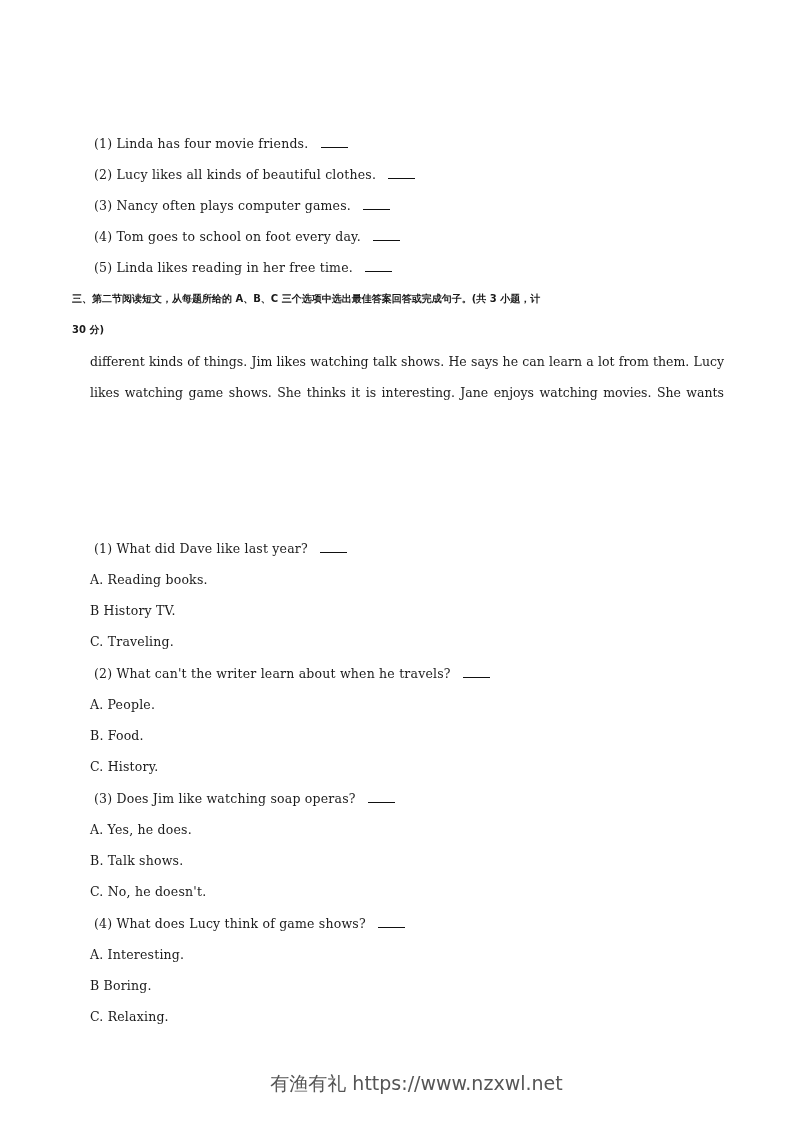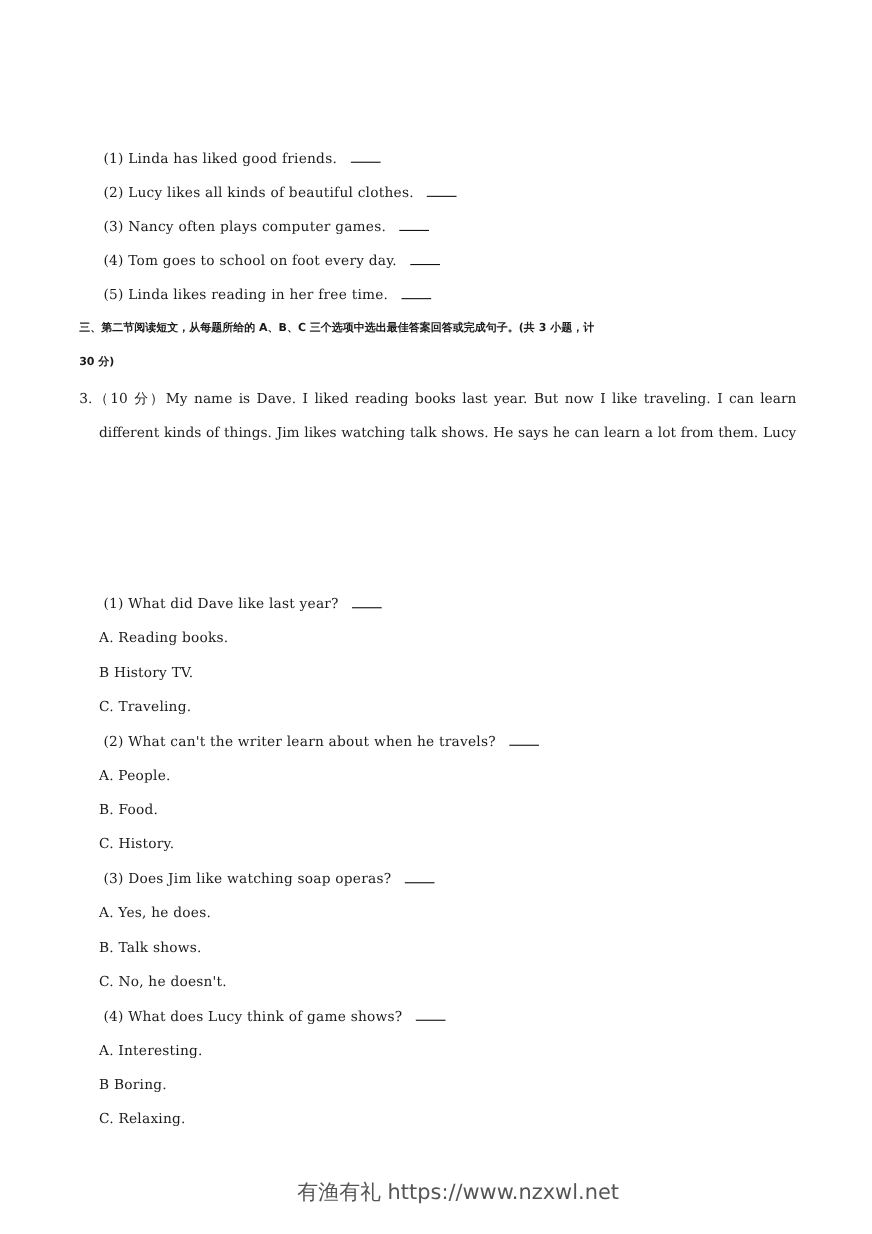--- a/index.html
+++ b/index.html
@@ -14,21 +14,21 @@
   .para .cont.last { text-align-last: left; }
   .footer { position: absolute; left: 0; width: 793px; top: 1071px; text-align: center;
             font-family: "DejaVu Sans", "Liberation Sans", sans-serif; font-size: 19px; color: #555; margin-left: 20px; }
 </style>
 </head>
 <body>
 
 <div>
   <div class="line" style="left:94px; top:136px;">
     <span>(1)</span>
-    <span>Linda has liked good friends.</span>
+    <span>Linda has four movie friends.</span>
     <span class="blank"></span>
   </div>
   <div class="line" style="left:94px; top:167px;">
     <span>(2)</span>
     <span>Lucy likes all kinds of beautiful clothes.</span>
     <span class="blank"></span>
   </div>
   <div class="line" style="left:94px; top:198px;">
     <span>(3)</span>
     <span>Nancy often plays computer games.</span>
@@ -43,22 +43,22 @@
     <span>(5)</span>
     <span>Linda likes reading in her free time.</span>
     <span class="blank"></span>
   </div>
 </div>
 
 <div class="section" style="top:291px;">三、第二节阅读短文，从每题所给的 A、B、C 三个选项中选出最佳答案回答或完成句子。(共 3 小题，计</div>
 <div class="section" style="top:322px;">30 分)</div>
 
 <div class="para" style="top:346px;">
-  <span class="first">3.（10 分）My name is Dave. I liked reading books last year. But now I like traveling. I can learn</span>
   <span class="cont">different kinds of things. Jim likes watching talk shows. He says he can learn a lot from them. Lucy</span>
+  <span class="cont">likes watching game shows. She thinks it is interesting. Jane enjoys watching movies. She wants</span>
 </div>
 
 <div class="line" style="left:94px; top:541px;">
   <span>(1)</span>
   <span>What did Dave like last year?</span>
   <span class="blank"></span>
 </div>
 <div class="line" style="left:90px; top:572px;">A. Reading books.</div>
 <div class="line" style="left:90px; top:603px;">B History TV.</div>
 <div class="line" style="left:90px; top:634px;">C. Traveling.</div>

